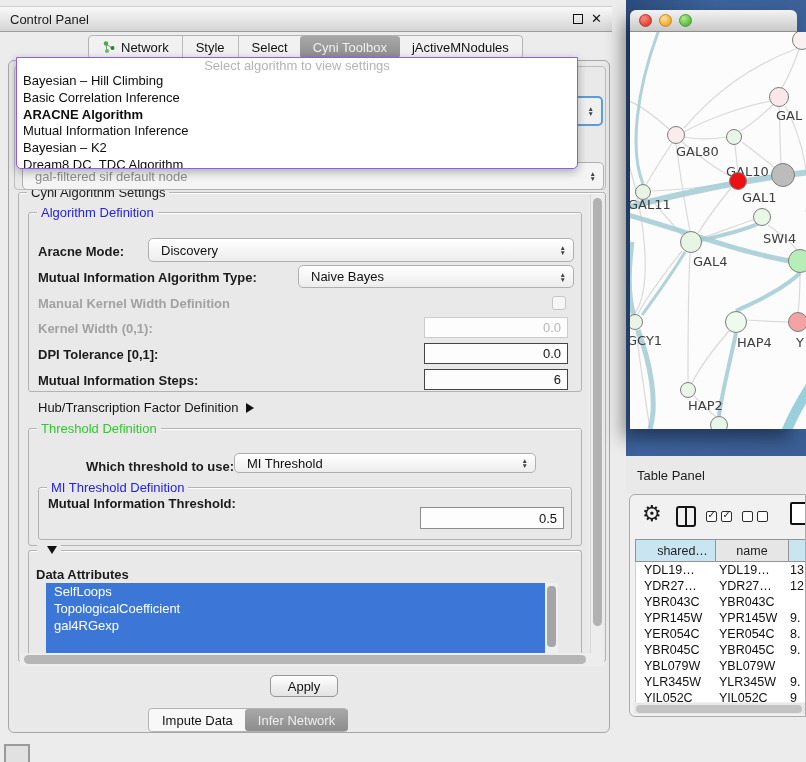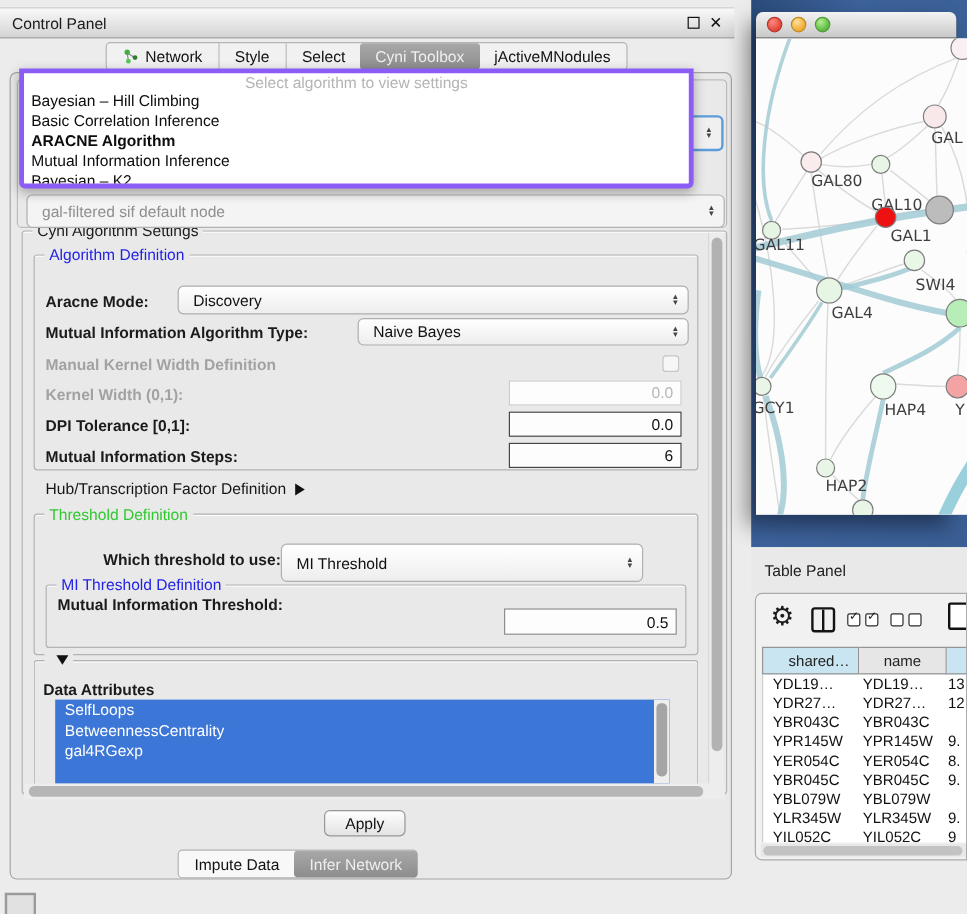--- a/index.html
+++ b/index.html
@@ -24,21 +24,21 @@
   .net-ico { width:14px; height:14px; margin-right:5px; }
 
   .mainpanel { left:8px; top:60px; width:602px; height:673px; background:#e9e9e9; border:1px solid #a6a6a6; border-radius:6px; }
   .innerpanel { left:14px; top:66px; width:592px; height:124px; border:1px solid #bdbdbd; border-radius:4px; }
 
   .combo { background:linear-gradient(#ffffff,#ededed); border:1px solid #b0b0b0; border-radius:5px; display:flex; align-items:center; padding:0 24px 0 12px; font-size:13px; color:#111; }
   .combo .arrows { position:absolute; right:7px; top:50%; transform:translateY(-50%); display:flex; flex-direction:column; font-size:6.5px; line-height:5px; color:#444; }
   .combo.focusring { border:2px solid #5b9dd9; background:#f0f0f0; }
   .combo.ghost { background:#f4f4f4; color:#8f8f8f; }
 
-  .popup { left:16px; top:57px; width:562px; height:100px; background:#fff; border:4px solid #8b5cf6; border-radius:0 0 5px 5px; box-shadow:0 3px 10px rgba(0,0,0,.3); z-index:30; overflow:hidden; }
+  .popup { left:16px; top:57px; width:562px; height:112px; background:#fff; border:1px solid #8b5cf6; border-radius:0 0 5px 5px; box-shadow:0 3px 10px rgba(0,0,0,.3); z-index:30; overflow:hidden; }
   .popup .ph { height:15px; text-align:center; color:#b4b4b4; font-size:13px; }
   .popup .opt { height:16.8px; padding-left:6px; font-size:13px; color:#0d0d0d; white-space:nowrap; }
   .popup .opt.bold { font-weight:bold; }
 
   .group { border:1px solid #b3b3b3; border-radius:3px; box-shadow:0 1px 0 #fdfdfd inset; }
   .gtitle { position:absolute; top:-8px; left:8px; background:#e9e9e9; padding:0 4px; font-size:13px; white-space:nowrap; }
   .gtitle.blue { color:#2323e4; }
   .gtitle.green { color:#30c930; }
 
   .flabel { position:absolute; font-weight:bold; font-size:13px; color:#1b1b1b; white-space:nowrap; }
@@ -193,39 +193,39 @@
 </div>
 
 <span class="plain" style="left:38px; top:400px;">
   <span>Hub/Transcription Factor Definition</span><span class="tri-r"></span>
 </span>
 
 <div class="abs group" style="left:28px; top:428px; width:554px; height:118px;">
   <span class="gtitle green">Threshold Definition</span>
 </div>
 <span class="flabel" style="left:86px; top:459px;">Which threshold to use:</span>
-<div class="abs combo" style="left:234px; top:453px; width:302px; height:32px;">
+<div class="abs combo" style="left:234px; top:453px; width:302px; height:20px;">
   <span>MI Threshold</span>
   <span class="arrows">▲<br>▼</span>
 </div>
 <div class="abs group" style="left:38px; top:487px; width:534px; height:53px;">
   <span class="gtitle blue">MI Threshold Definition</span>
 </div>
 <span class="flabel" style="left:48px; top:496px;">Mutual Information Threshold:</span>
 <div class="tfield mid" style="left:420px; top:507px; width:144px; height:22px;">
   <span>0.5</span>
 </div>
 
 <div class="abs group" style="left:28px; top:550px; width:554px; height:111px; border-bottom:none; border-radius:3px 3px 0 0;">
   <span class="gtitle"><span class="tri-d"></span></span>
 </div>
 <span class="flabel" style="left:36px; top:567px;">Data Attributes</span>
 <div class="abs attr-list">
   <div class="attr-item">SelfLoops</div>
-  <div class="attr-item">BetweennessCentrality</div>
+  <div class="attr-item">TopologicalCoefficient</div>
   <div class="attr-item">gal4RGexp</div>
   <div class="attr-sb">
       <div class="thumb"></div>
     </div>
 </div>
 
 <div class="abs vscroll">
     <div class="thumb"></div>
   </div>
 <div class="abs hscroll">

